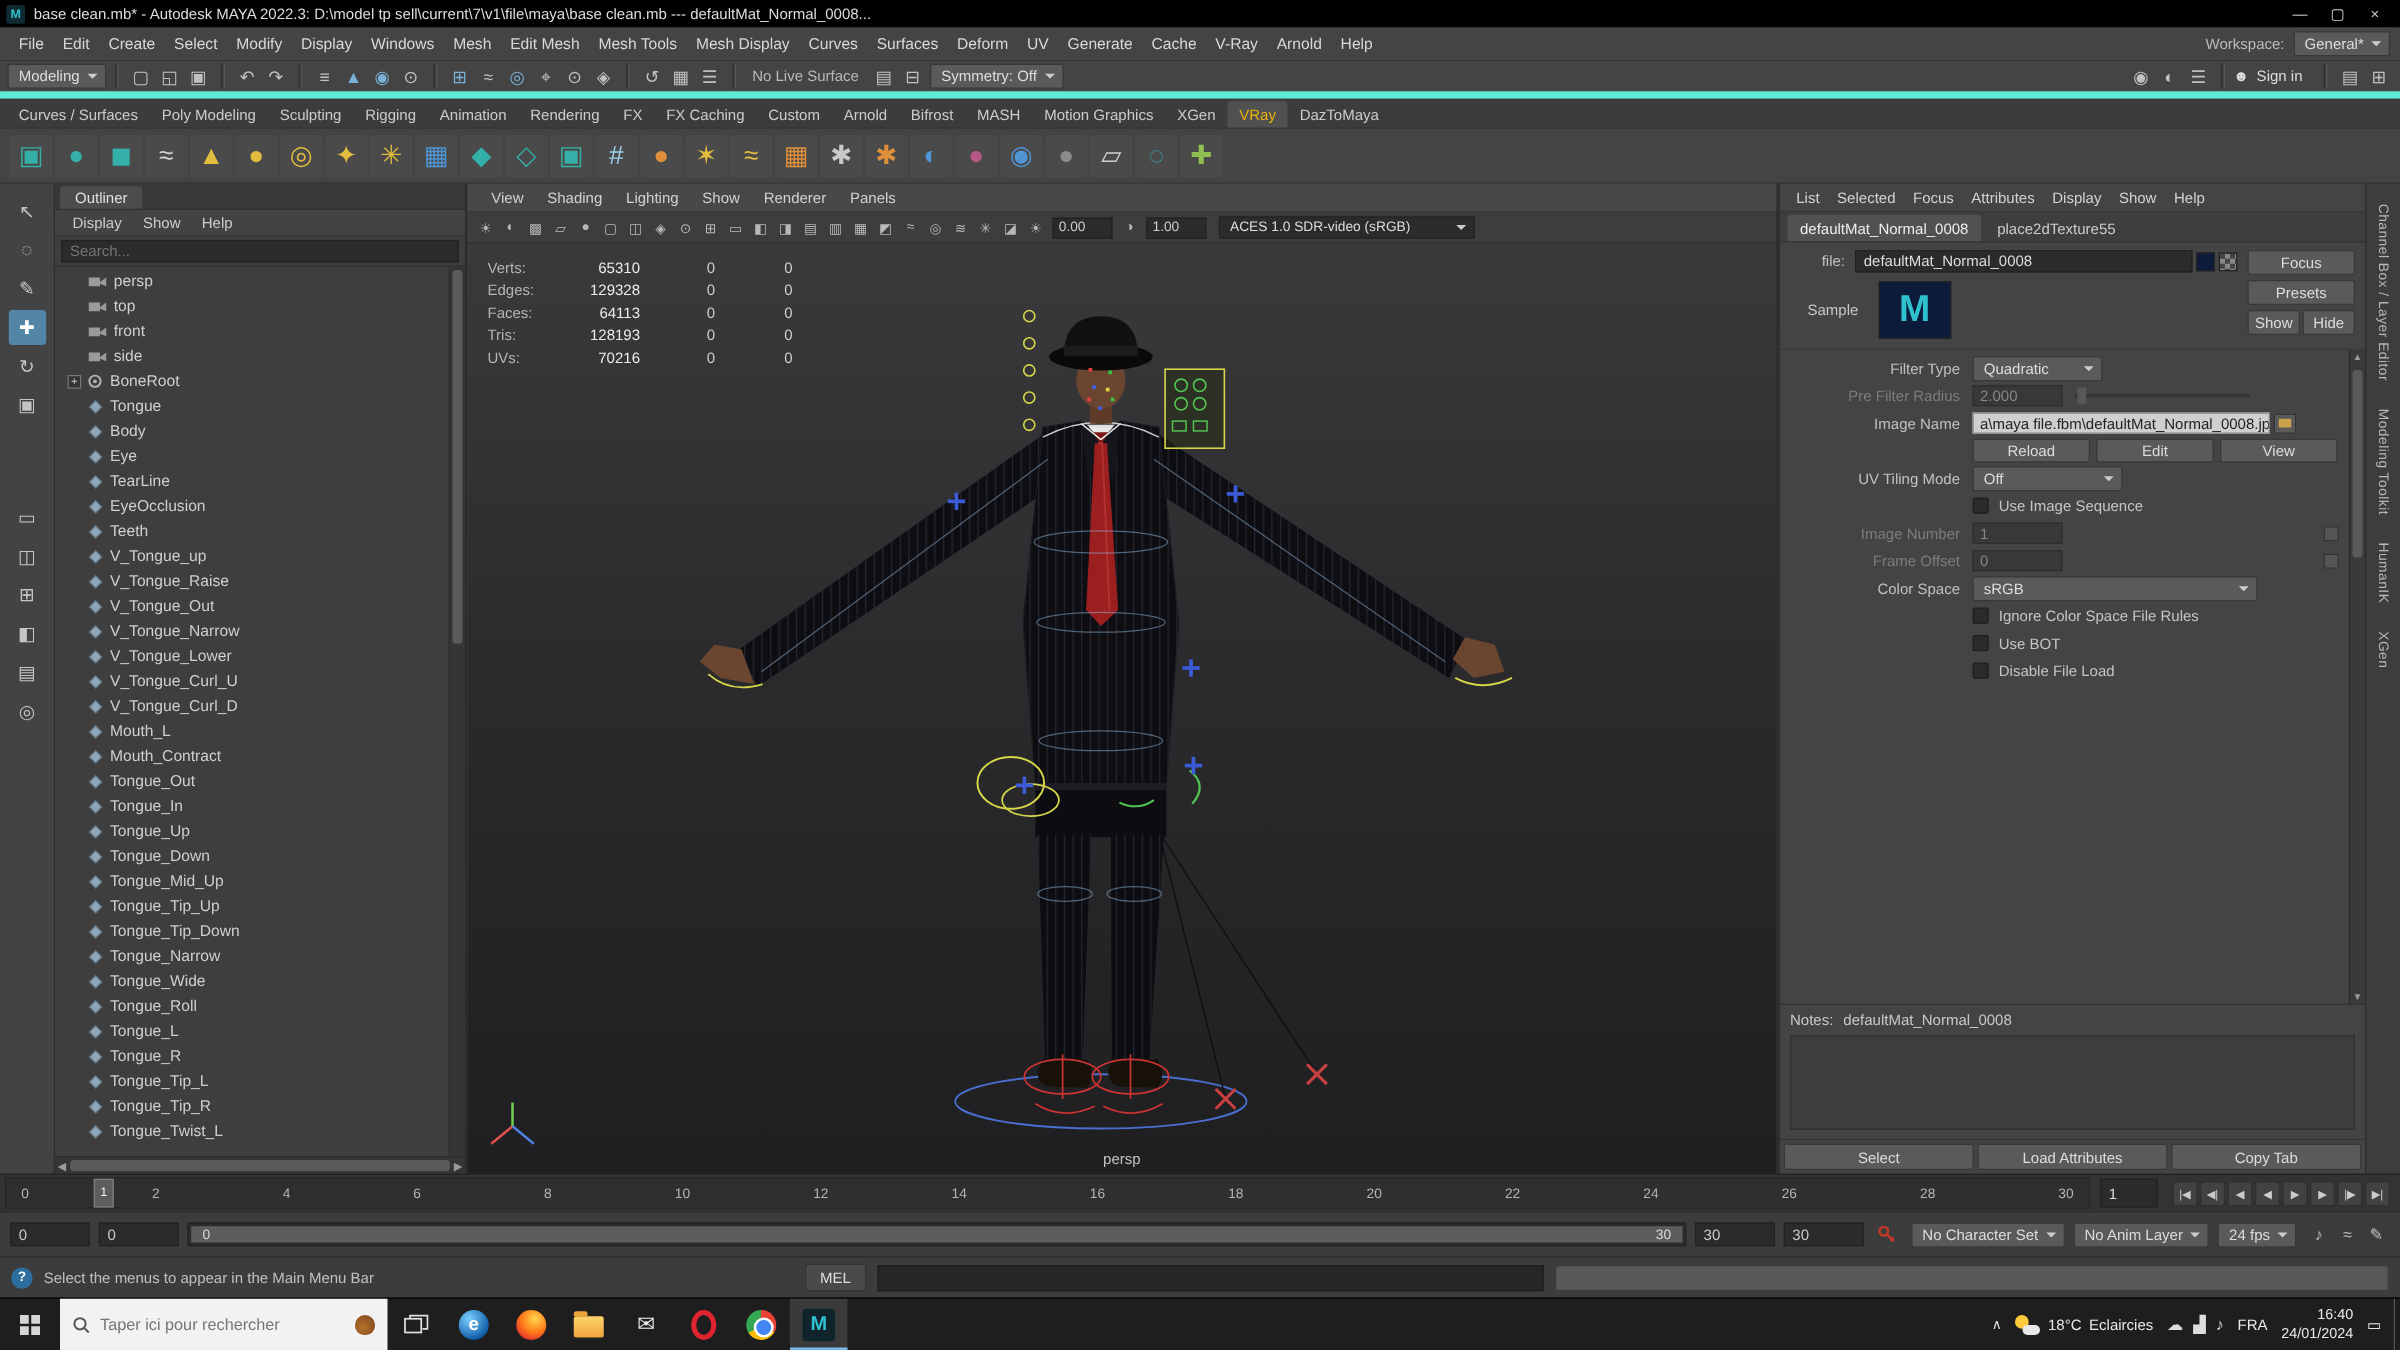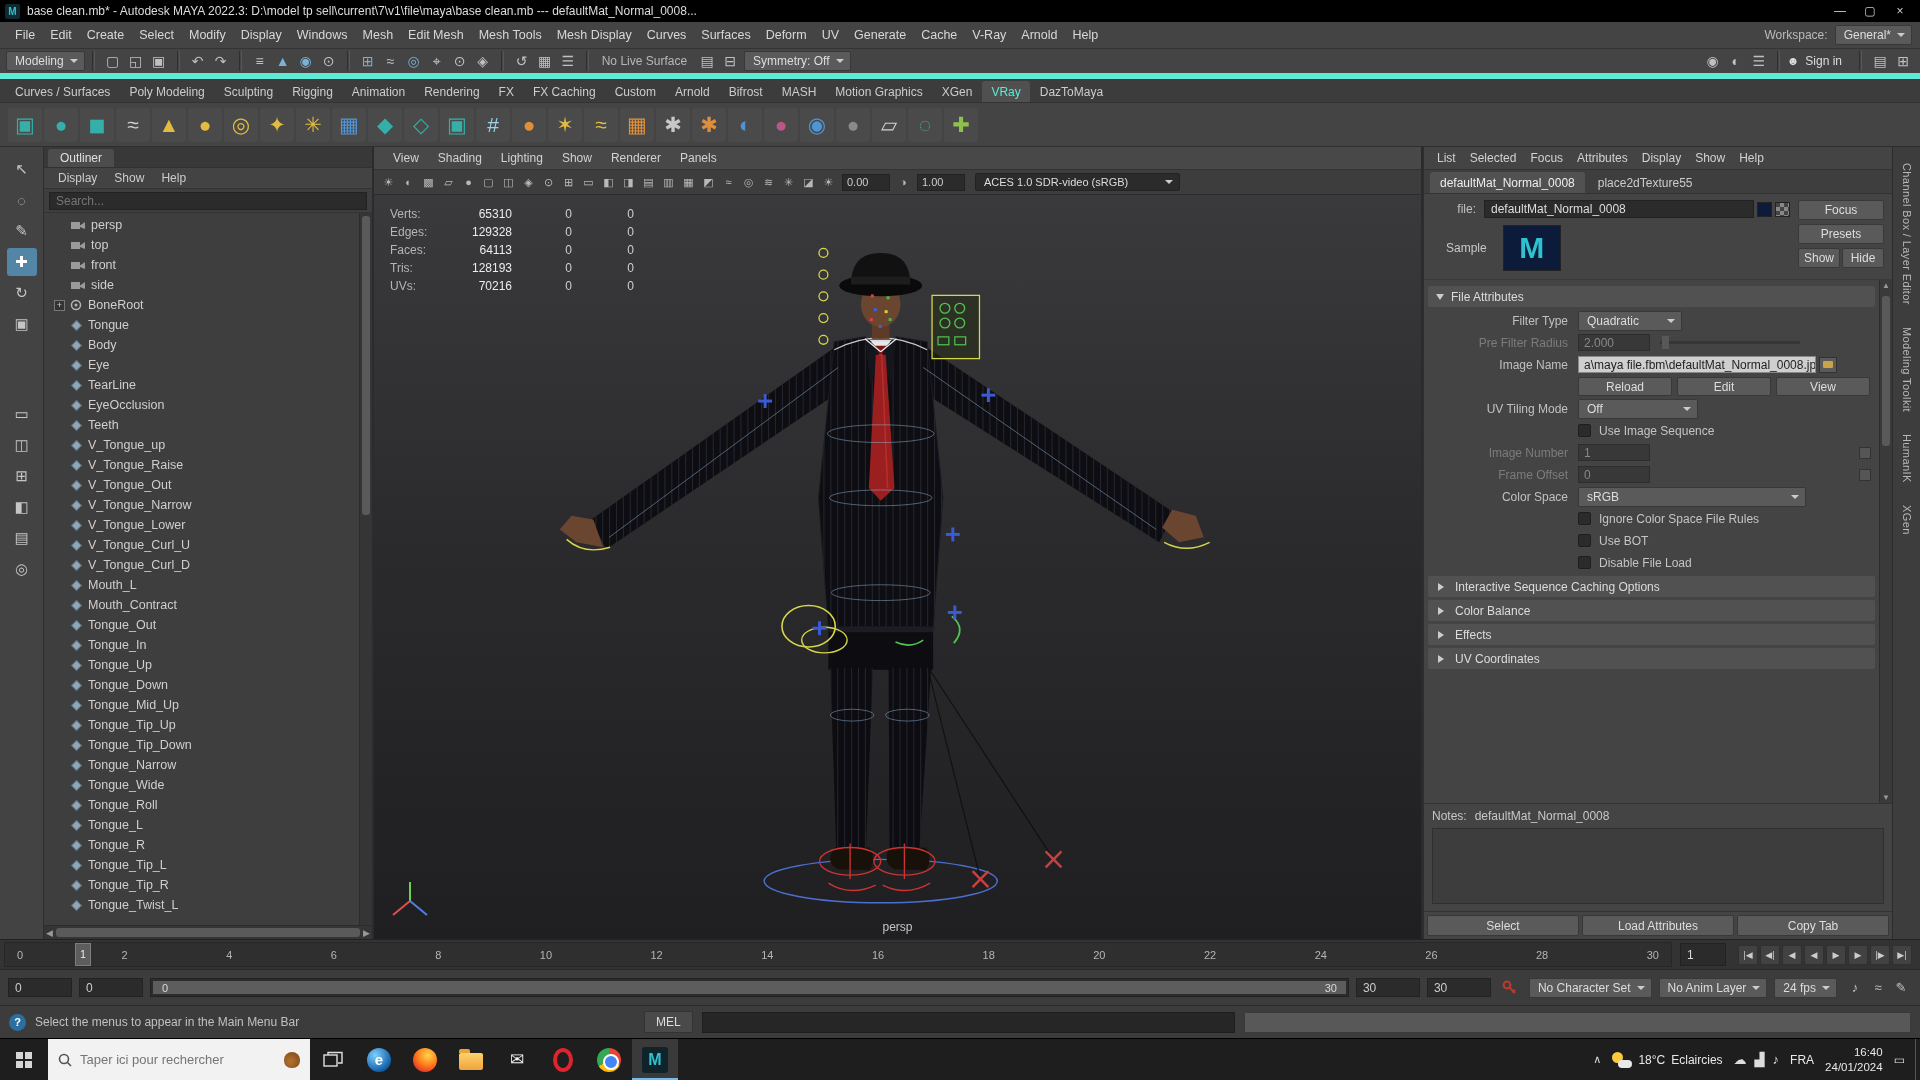--- a/index.html
+++ b/index.html
@@ -22,21 +22,21 @@
   .statusline{flex:0 0 30px;background:#444;border-bottom:6px solid #5eead4;display:flex;align-items:center;gap:3px;padding:0 6px}
   .sep{width:3px;height:20px;border-left:1px solid #2f2f2f;border-right:1px solid #565656;margin:0 4px}
   .tbicon{width:22px;height:22px;display:flex;align-items:center;justify-content:center;color:#c0c0c0;font-size:14px;border-radius:2px}
   .iconrow{display:flex;align-items:center;gap:1px}
   .sl-label{color:#b8b8b8;padding:0 6px;white-space:nowrap}
   .spacer{flex:1}
   .signin{display:flex;align-items:center;gap:6px;color:#ddd;padding-right:10px}
   
   .shelftabs{flex:0 0 24px;background:#3c3c3c;display:flex;align-items:flex-end;gap:1px;padding:0 6px;border-bottom:1px solid #333}
   .shelf-tab{padding:4px 9px 3px;font-size:12px;color:#ccc;white-space:nowrap}
-  .shelf-tab.active{background:#505050;border-radius:3px 3px 0 0;color:#5eead4}
+  .shelf-tab.active{background:#505050;border-radius:3px 3px 0 0;color:#eab308}
   .shelficons{flex:0 0 44px;background:#444;display:flex;align-items:center;gap:2px;padding:0 8px;border-bottom:1px solid #2e2e2e}
   .shelf-icon{width:34px;height:34px;display:flex;align-items:center;justify-content:center;font-size:21px;border-radius:3px;background:#4a4a4a}
   
   .main{flex:1;display:flex;min-height:0;background:#393939}
   .toolbox{flex:0 0 44px;background:#434343;display:flex;flex-direction:column;align-items:center;padding-top:8px;gap:3px;border-right:1px solid #2e2e2e}
   .tool{width:30px;height:28px;display:flex;align-items:center;justify-content:center;font-size:15px;color:#c5c5c5;border-radius:3px}
   .tool.active{background:#5285a6;color:#fff}
   .tool-spacer{height:56px}
   
   .outliner{flex:0 0 330px;background:#3e3e3e;display:flex;flex-direction:column;border-right:2px solid #2b2b2b}
@@ -909,24 +909,20 @@
           <span class="ae-btn">Focus</span>
           <span class="ae-btn">Presets</span>
           <span class="ae-showhide">
             <span class="ae-btn">Show</span>
             <span class="ae-btn">Hide</span>
           </span>
         </div>
       </div>
       <div class="ae-scroll">
         <div class="ae-sections">
-          <div class="sec-h">
-            <span class="tri-d"></span>
-            <span>File Attributes</span>
-          </div>
           <div class="f-row">
             <span class="f-label">Filter Type</span>
             <span class="dd" style="width:104px"><span>Quadratic</span></span>
           </div>
           <div class="f-row">
             <span class="f-label dis">Pre Filter Radius</span>
             <span class="f-input dis" style="width:72px">2.000</span>
             <span class="slider">
                 <span class="knob"></span>
               </span>
@@ -978,42 +974,20 @@
               <div class="f-row">
                 <span class="f-label"></span>
                 <span class="chk"></span>
                 <span class="chk-label">Use BOT</span>
               </div>
 
               <div class="f-row">
                 <span class="f-label"></span>
                 <span class="chk"></span>
                 <span class="chk-label">Disable File Load</span>
-              </div>
-            </div>
-          <div>
-
-              <div class="sec-h">
-                <span class="tri-r"></span>
-                <span>Interactive Sequence Caching Options</span>
-              </div>
-
-              <div class="sec-h">
-                <span class="tri-r"></span>
-                <span>Color Balance</span>
-              </div>
-
-              <div class="sec-h">
-                <span class="tri-r"></span>
-                <span>Effects</span>
-              </div>
-
-              <div class="sec-h">
-                <span class="tri-r"></span>
-                <span>UV Coordinates</span>
               </div>
             </div>
         </div>
         <div class="ae-vscroll">
           <span>▲</span>
           <span class="thumb" style="top:16px;height:150px;position:absolute"></span>
           <span>▼</span>
         </div>
       </div>
       <div class="ae-notes">

